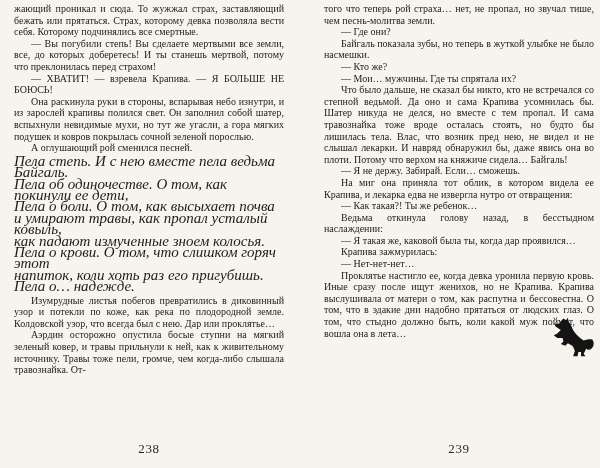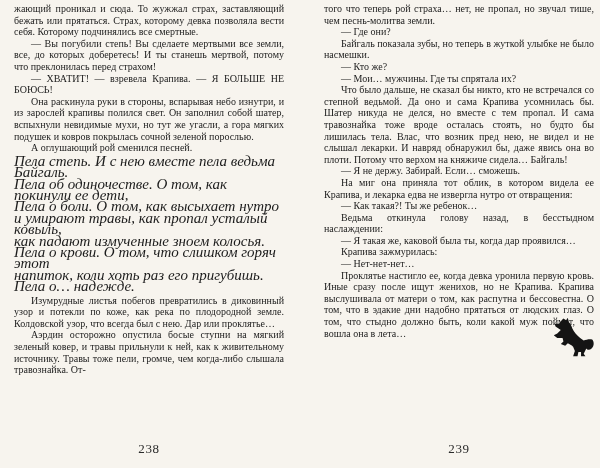--- a/index.html
+++ b/index.html
@@ -80,21 +80,21 @@
     <div class="text">
       <p class="noindent">жающий проникал и сюда. То жужжал страх, заставляющий бежать или прятаться. Страх, которому девка позволяла вести себя. Которому подчинялись все смертные.</p>
       <p>— Вы погубили степь! Вы сделаете мертвыми все земли, все, до которых доберетесь! И ты станешь мертвой, потому что преклонилась перед страхом!</p>
       <p>— ХВАТИТ! — взревела Крапива. — Я БОЛЬШЕ НЕ БОЮСЬ!</p>
       <p>Она раскинула руки в стороны, вспарывая небо изнутри, и из зарослей крапивы полился свет. Он заполнил собой шатер, вспыхнули невидимые мухи, но тут же угасли, а гора мягких подушек и ковров покрылась сочной зеленой порослью.</p>
       <p>А оглушающий рой сменился песней.</p>
 
       <div class="poem">
         <div class="poem-line">Пела степь. И с нею вместе пела ведьма Байгаль.</div>
         <div class="poem-line">Пела об одиночестве. О том, как покинули ее дети,</div>
-        <div class="poem-line">Пела о боли. О том, как высыхает нутро</div>
+        <div class="poem-line">Пела о боли. О том, как высыхает почва</div>
         <div class="poem-line">и умирают травы, как пропал усталый ковыль,</div>
         <div class="poem-line">как падают измученные зноем колосья.</div>
         <div class="poem-line">Пела о крови. О том, что слишком горяч этот</div>
         <div class="poem-line">напиток, коли хоть раз его пригубишь.</div>
         <div class="poem-line">Пела о… надежде.</div>
       </div>
 
       <p>Изумрудные листья побегов превратились в диковинный узор и потекли по коже, как река по плодородной земле. Колдовской узор, что всегда был с нею. Дар или проклятье…</p>
       <p>Аэрдин осторожно опустила босые ступни на мягкий зеленый ковер, и травы прильнули к ней, как к живительному источнику. Травы тоже пели, громче, чем когда-либо слышала травознайка. От-</p>
     </div>

